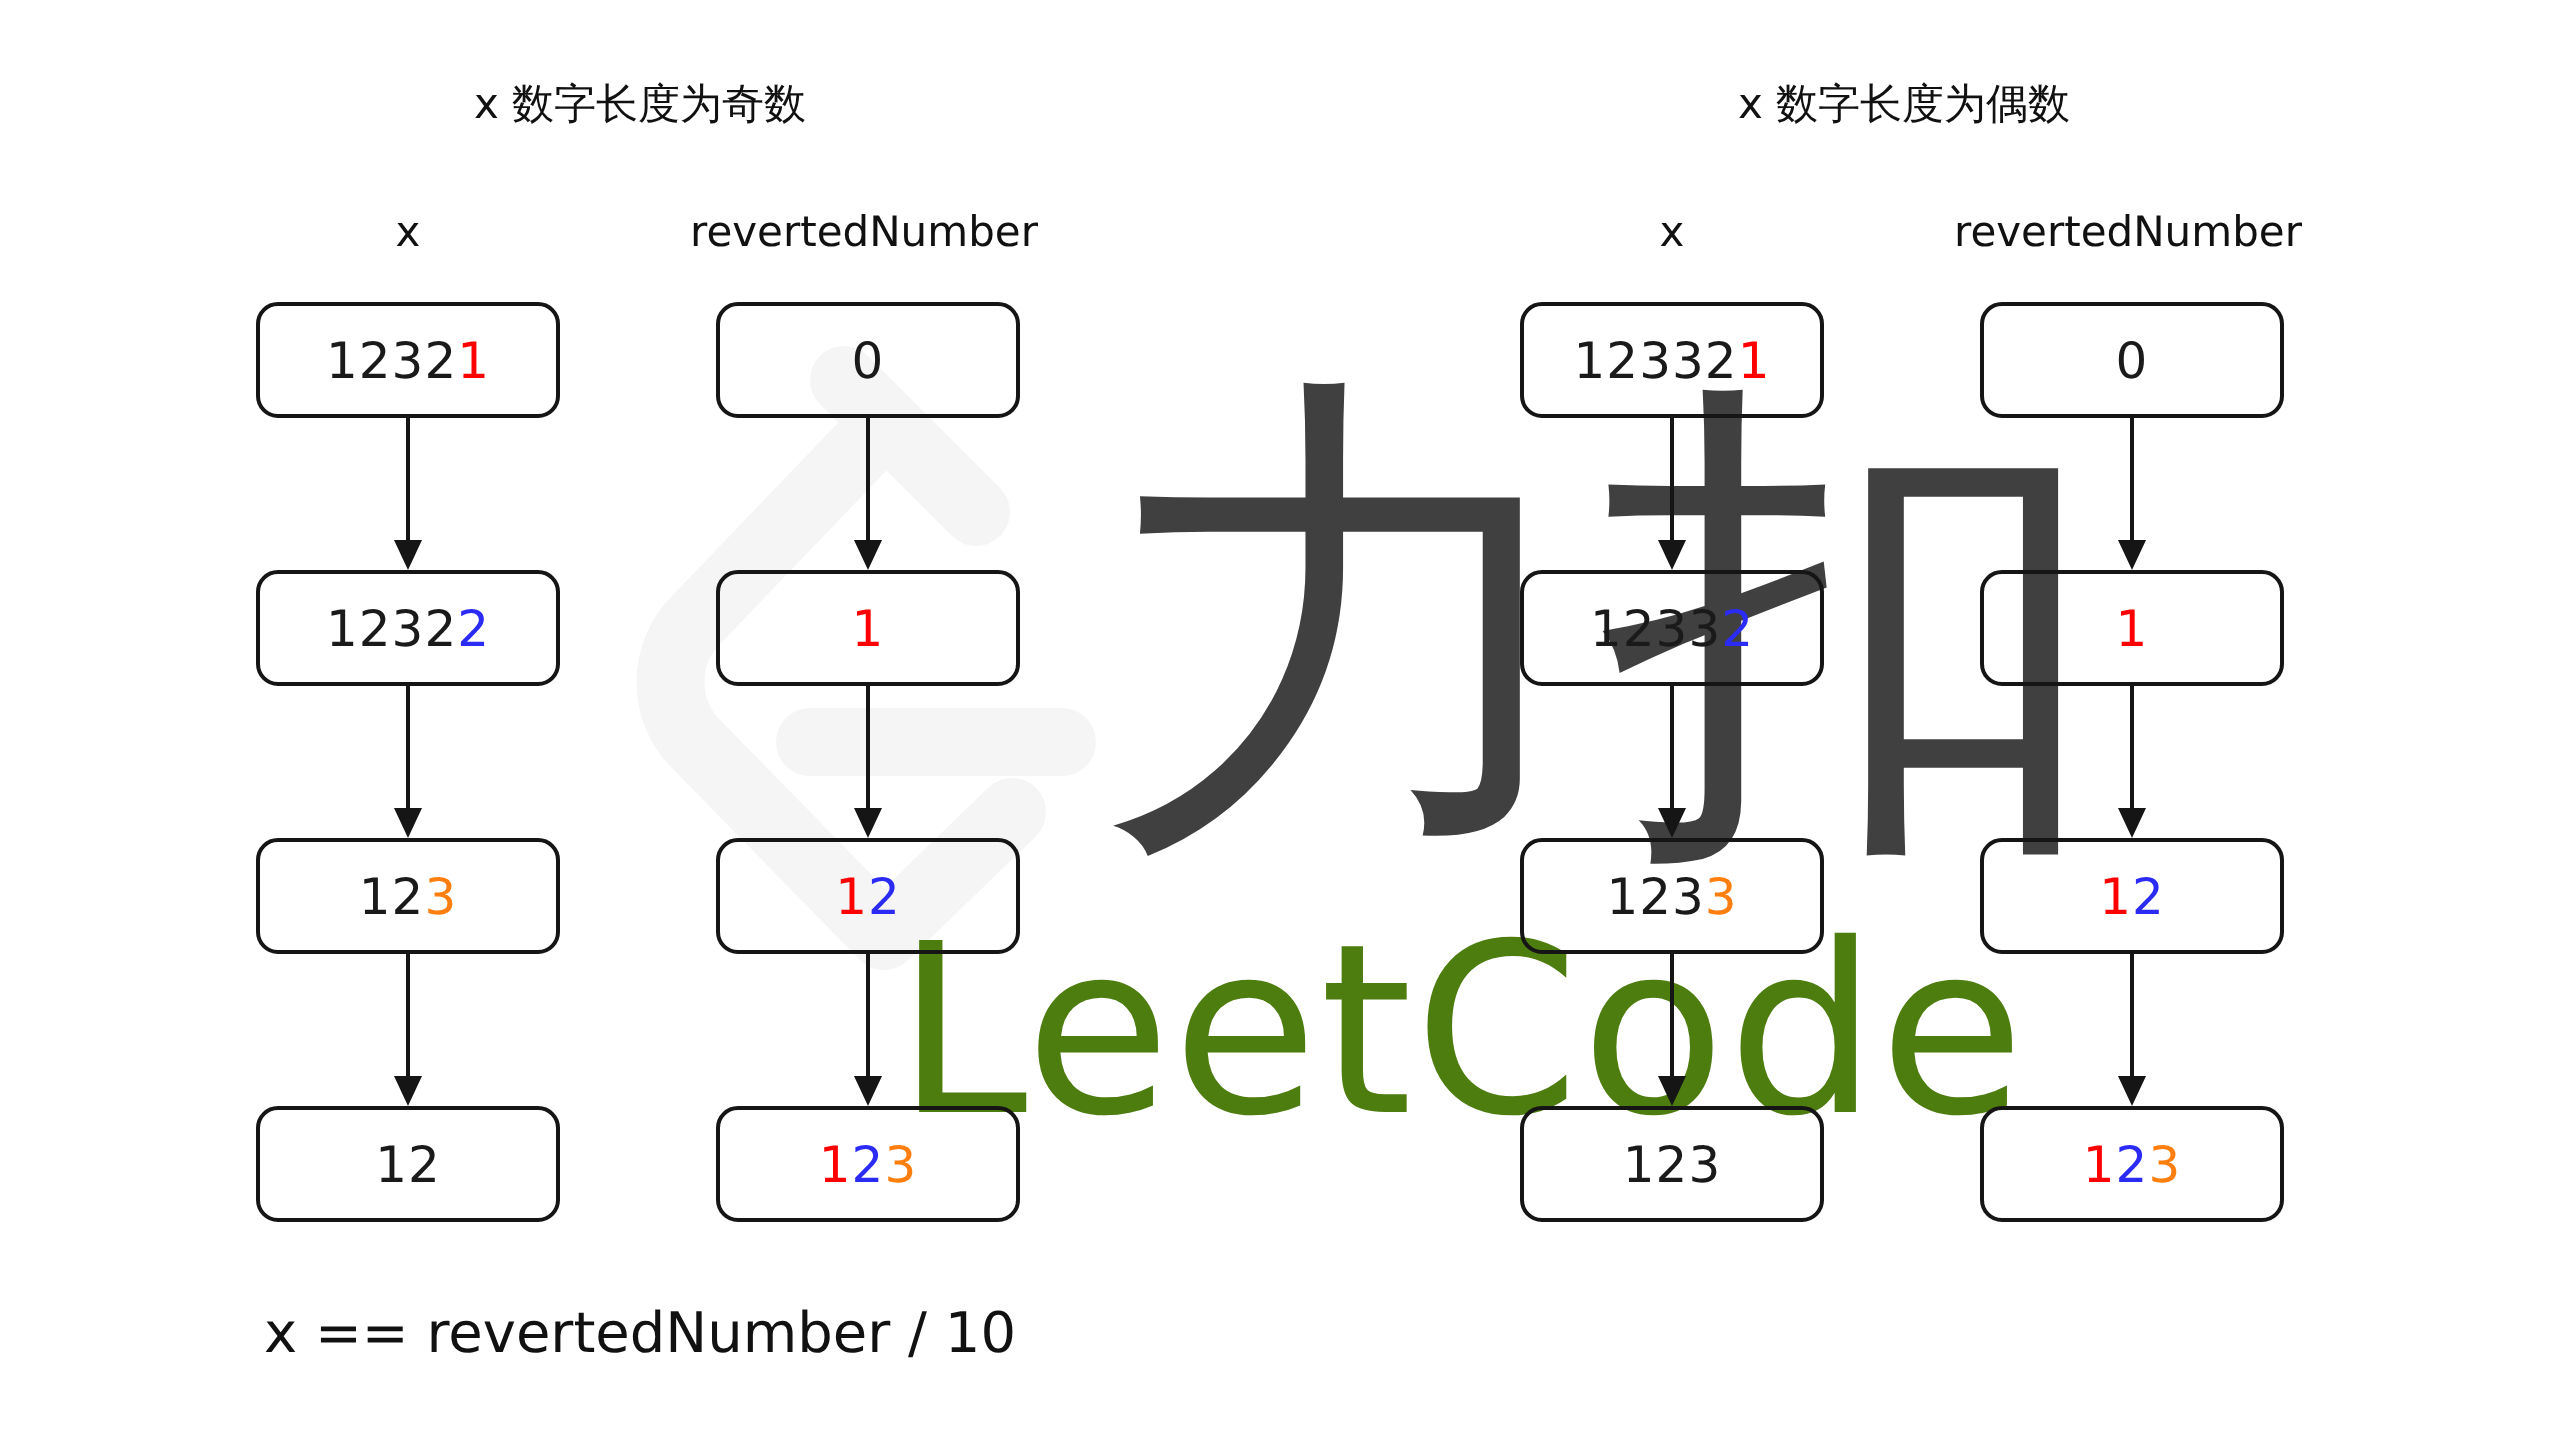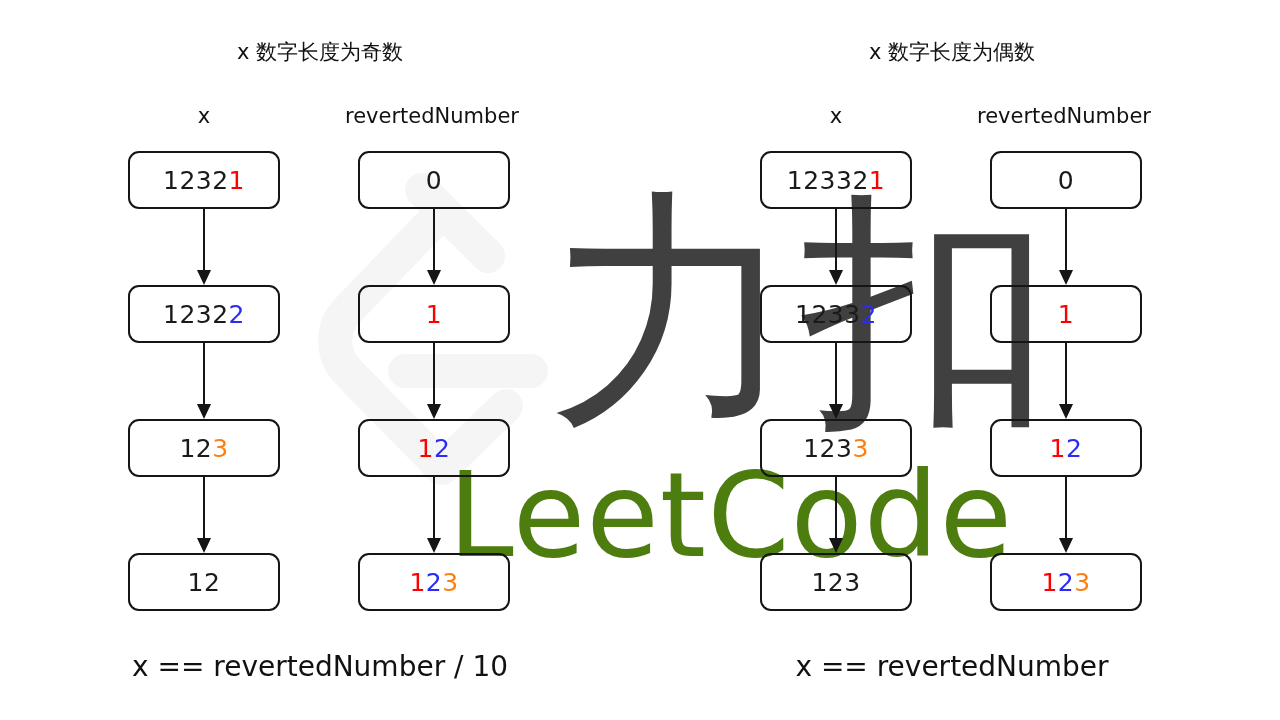--- a/index.html
+++ b/index.html
@@ -263,14 +263,13 @@
         <span class="node-text"><span class="d-red">1</span><span class="d-blue">2</span></span>
       </div>
       <svg class="arrow" viewBox="0 0 18 76" width="18" height="76" style="left: 425px; top: 477px;">
         <line x1="9" y1="0" x2="9" y2="63" stroke="#151515" stroke-width="2"></line>
         <polygon points="2,61 16,61 9,76" fill="#151515"></polygon>
       </svg>
       <div class="node" style="left: 358px; top: 553px;">
         <span class="node-text"><span class="d-red">1</span><span class="d-blue">2</span><span class="d-orange">3</span></span>
       </div>
     </div>
-  <div class="panel-caption">x == revertedNumber</div>
 </div>
 
 </body></html>

